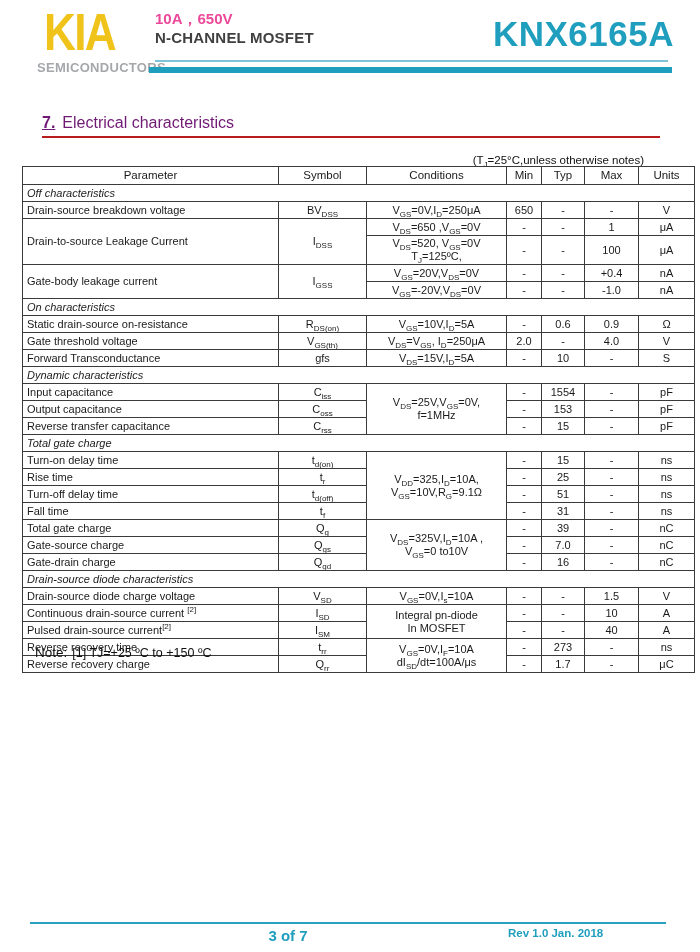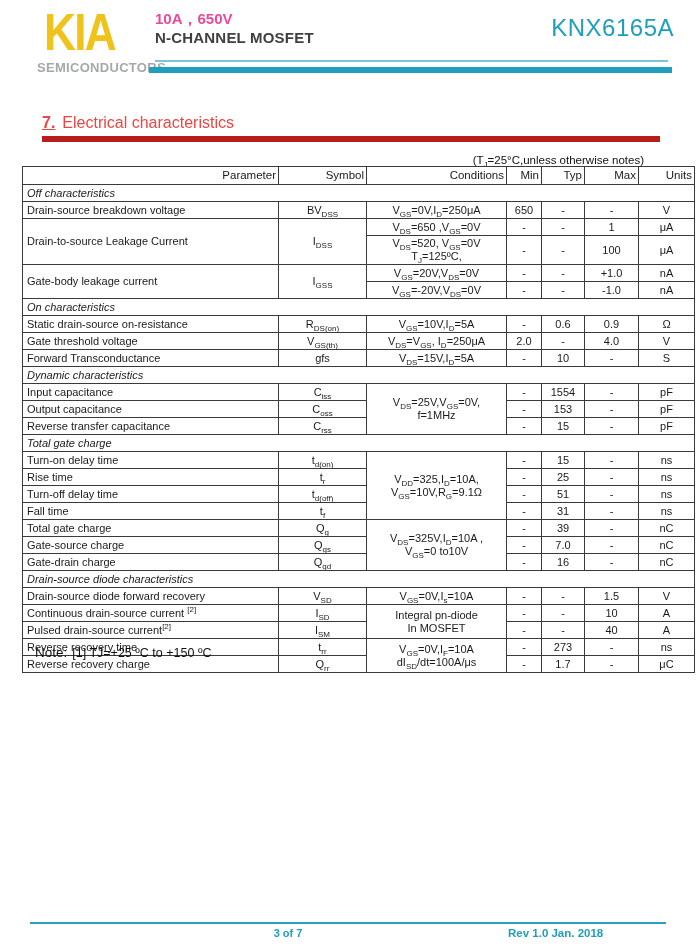--- a/index.html
+++ b/index.html
@@ -22,68 +22,68 @@
   .rating-line{
     position:absolute;left:155px;top:10px;
     font-size:15px;font-weight:bold;color:#ec4899;
   }
   .device-type{
     position:absolute;left:155px;top:29px;
     font-size:15px;font-weight:bold;color:#404040;letter-spacing:0.2px;
   }
   .part-number{
     position:absolute;right:26px;top:14px;
-    font-size:24px;color:#1F9EBE;font-weight:normal;letter-spacing:0.5px;margin-left:48px;
+    font-size:35px;color:#1F9EBE;font-weight:bold;letter-spacing:0.5px;margin-left:48px;
   }
   .header-thin-line{
     position:absolute;left:155px;top:60px;width:513px;height:2px;background:#7FC3D8;
   }
   .header-thick-bar{
     position:absolute;left:149px;top:67px;width:523px;height:6px;background:#1F9EBE;
   }
   
   .section-heading{
     position:absolute;left:42px;top:114px;width:618px;
-    font-size:16px;color:#ef4444;
-    border-bottom:6px solid #b91c1c;padding-bottom:4px;
+    font-size:16px;color:#701a75;
+    border-bottom:2px solid #b91c1c;padding-bottom:4px;
   }
   .section-number{font-weight:bold;text-decoration:underline;margin-right:7px;}
   
   .condition-note{
     position:absolute;left:22px;top:154px;width:622px;
     text-align:right;font-size:11.5px;color:#111;
   }
   
   table.echar{
     position:absolute;left:22px;top:166px;width:672px;
     border-collapse:collapse;table-layout:fixed;
   }
   table.echar th, table.echar td{
     border:1px solid #3A3A3A;
     font-size:11px;line-height:13px;
     padding:1px 2px;height:14px;
     text-align:center;vertical-align:middle;
     overflow:hidden;
   }
-  table.echar th{font-weight:normal;font-size:11.5px;height:15px;text-align:right;}
+  table.echar th{font-weight:normal;font-size:11.5px;height:15px;}
   table.echar td.param{text-align:left;padding-left:4px;}
   table.echar td.sec{text-align:left;padding-left:4px;font-style:italic;}
   table.echar sub{font-size:8px;line-height:0;}
   table.echar sup{font-size:8px;line-height:0;}
   .condition-note sub{font-size:8px;line-height:0;}
   
   .notes{position:absolute;left:35px;top:646px;font-size:12.5px;color:#111;}
   .note-line{line-height:14px;}
   .note-label{font-size:13.5px;margin-right:5px;}
   .note-line.indent{padding-left:42px;}
   
   .footer-line{position:absolute;left:30px;top:922px;width:636px;height:2px;background:#2AA0C0;}
   .page-indicator{
     position:absolute;left:0;top:927px;width:576px;text-align:center;
-    font-size:11px;font-weight:bold;color:#1F9EBE;
+    font-size:15px;font-weight:bold;color:#1F9EBE;
   }
   .revision{
     position:absolute;left:508px;top:927px;
     font-size:11.5px;font-weight:bold;color:#1F9EBE;
   }
 </style>
 </head>
 <body>
 
 <div class="logo">KIA</div>
@@ -149,21 +149,21 @@
         <td>-</td>
         <td>100</td>
         <td>μA</td>
       </tr>
       <tr>
         <td rowspan="2" class="param">Gate-body leakage current</td>
         <td rowspan="2">I<sub>GSS</sub></td>
         <td>V<sub>GS</sub>=20V,V<sub>DS</sub>=0V</td>
         <td>-</td>
         <td>-</td>
-        <td>+1.0</td>
+        <td>+0.4</td>
         <td>nA</td>
       </tr>
       <tr>
         <td>V<sub>GS</sub>=-20V,V<sub>DS</sub>=0V</td>
         <td>-</td>
         <td>-</td>
         <td>-1.0</td>
         <td>nA</td>
       </tr>
       <tr>
@@ -282,21 +282,21 @@
         <td>Q<sub>gd</sub></td>
         <td>-</td>
         <td>16</td>
         <td>-</td>
         <td>nC</td>
       </tr>
       <tr>
         <td colspan="7" class="sec">Drain-source diode characteristics</td>
       </tr>
       <tr>
-        <td class="param">Drain-source diode forward recovery</td>
+        <td class="param">Drain-source diode charge voltage</td>
         <td>V<sub>SD</sub></td>
         <td>V<sub>GS</sub>=0V,I<sub>s</sub>=10A</td>
         <td>-</td>
         <td>-</td>
         <td>1.5</td>
         <td>V</td>
       </tr>
       <tr>
         <td class="param">Continuous drain-source current <sup>[2]</sup></td>
         <td>I<sub>SD</sub></td>

